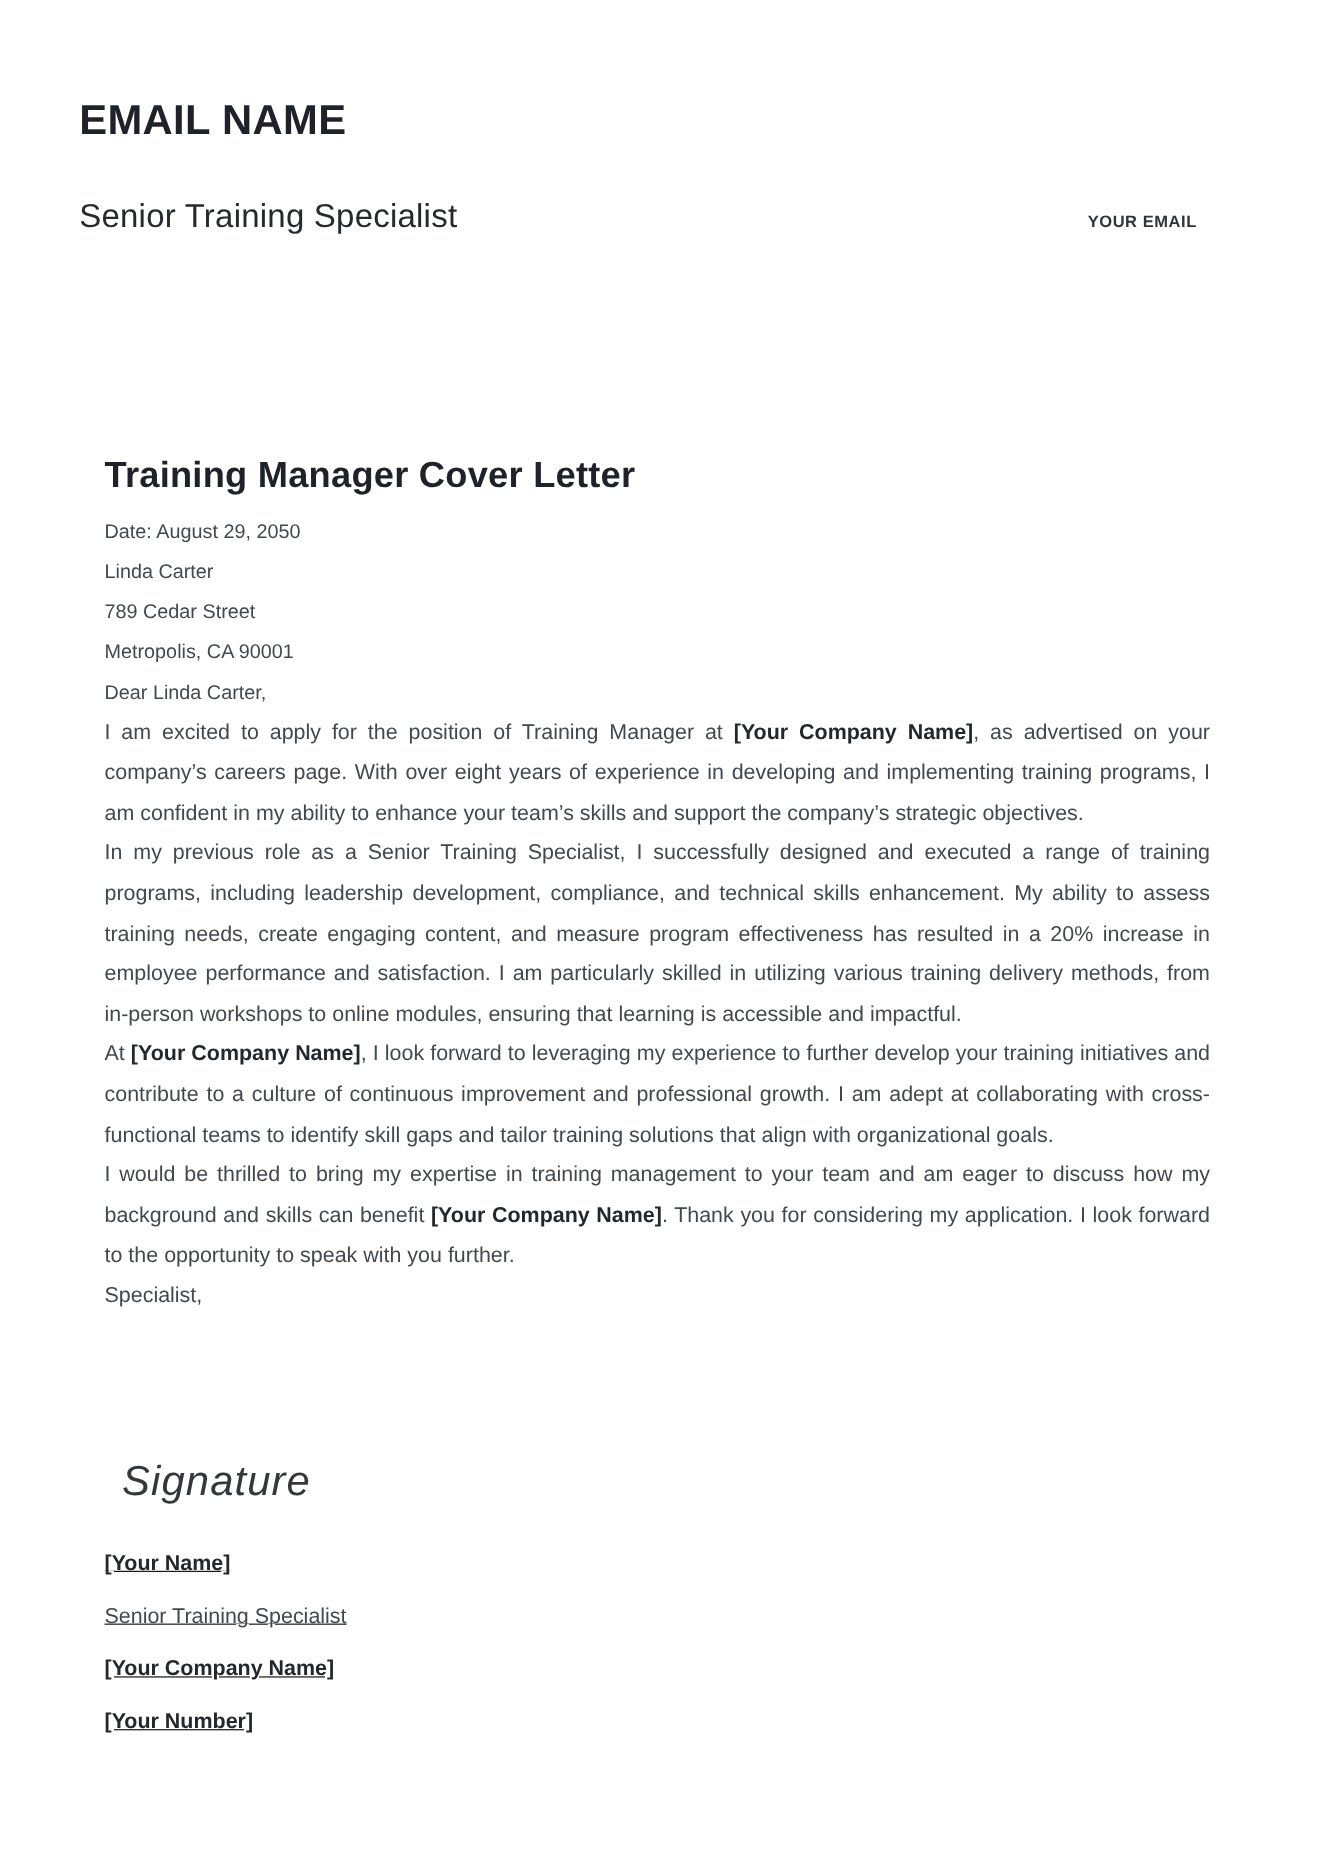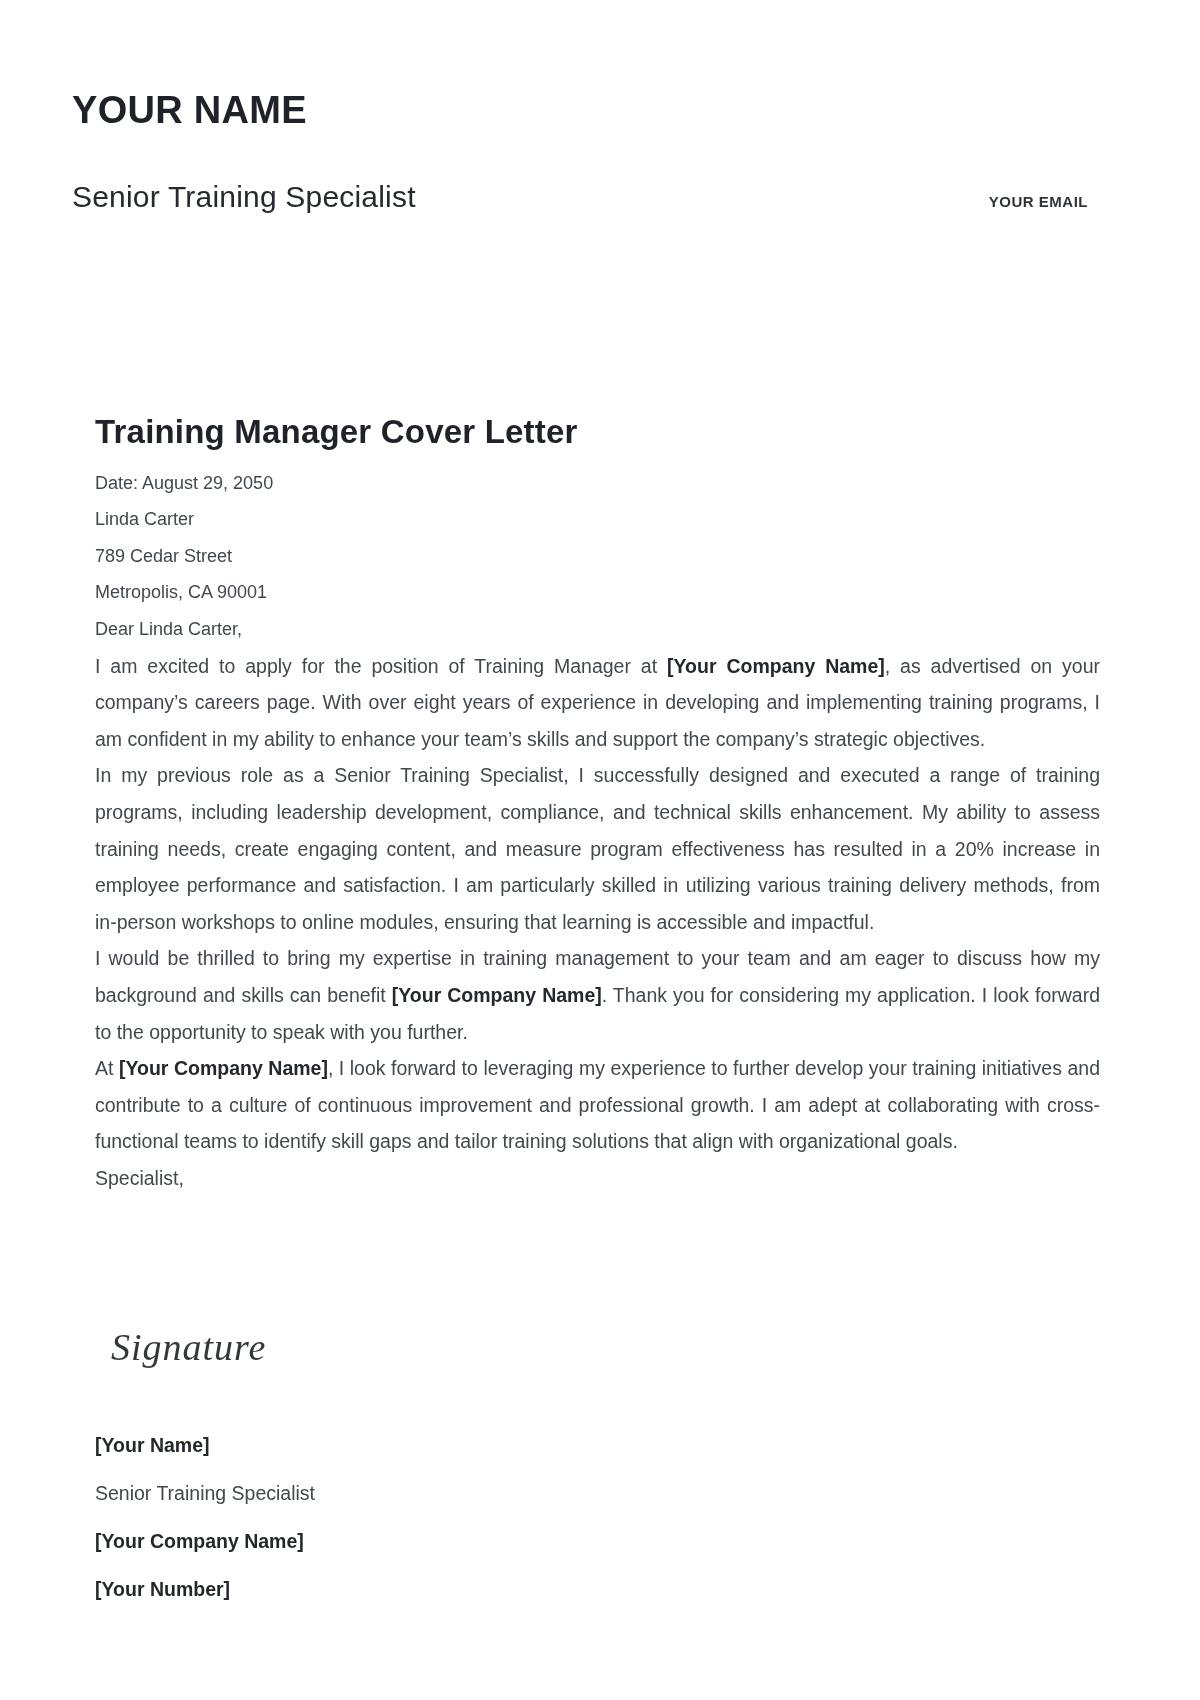--- a/index.html
+++ b/index.html
@@ -46,60 +46,60 @@
     margin:0;font-size:18px;line-height:36.6px;color:var(--body);
   }
   .paras p{
     margin:0;font-size:19.5px;line-height:36.6px;color:var(--body);
     text-align:justify;
   }
   .paras strong{font-weight:700;color:var(--bold);}
   
   .signature{
     margin:128px 0 0 16px;
-    font-family:Liberation Serif, serif;font-style:italic;
+    font-family:Liberation Sans, sans-serif;font-style:italic;
     font-size:38px;line-height:46px;color:var(--signature);
     letter-spacing:1px;
   }
   
-  .footer{margin-top:64px;}
+  .footer{margin-top:40px;text-decoration:underline;}
   .footer p{
     margin:0 0 26px 0;font-size:19.5px;line-height:22px;color:var(--body);
   }
   .footer p.bold{font-weight:700;color:var(--bold);}
 </style>
 </head>
 <body>
 
 <div class="page">
 
   <header class="header">
-    <h1>YOUR NAME</h1>
+    <h1>EMAIL NAME</h1>
     <div class="header-row">
       <div class="role">Senior Training Specialist</div>
       <div class="email">YOUR EMAIL</div>
     </div>
   </header>
 
   <main class="letter">
     <h2 class="title">Training Manager Cover Letter</h2>
 
     <div class="intro">
         <p>Date: August 29, 2050</p>
         <p>Linda Carter</p>
         <p>789 Cedar Street</p>
         <p>Metropolis, CA 90001</p>
         <p>Dear Linda Carter,</p>
       </div>
 
     <div class="paras">
         <p><span>I am excited to apply for the position of Training Manager at </span><strong>[Your Company Name]</strong><span>, as advertised on your company’s careers page. With over eight years of experience in developing and implementing training programs, I am confident in my ability to enhance your team’s skills and support the company’s strategic objectives.</span></p>
         <p><span>In my previous role as a Senior Training Specialist, I successfully designed and executed a range of training programs, including leadership development, compliance, and technical skills enhancement. My ability to assess training needs, create engaging content, and measure program effectiveness has resulted in a 20% increase in employee performance and satisfaction. I am particularly skilled in utilizing various training delivery methods, from in-person workshops to online modules, ensuring that learning is accessible and impactful.</span></p>
+        <p><span>At </span><strong>[Your Company Name]</strong><span>, I look forward to leveraging my experience to further develop your training initiatives and contribute to a culture of continuous improvement and professional growth. I am adept at collaborating with cross-functional teams to identify skill gaps and tailor training solutions that align with organizational goals.</span></p>
         <p><span>I would be thrilled to bring my expertise in training management to your team and am eager to discuss how my background and skills can benefit </span><strong>[Your Company Name]</strong><span>. Thank you for considering my application. I look forward to the opportunity to speak with you further.</span></p>
-        <p><span>At </span><strong>[Your Company Name]</strong><span>, I look forward to leveraging my experience to further develop your training initiatives and contribute to a culture of continuous improvement and professional growth. I am adept at collaborating with cross-functional teams to identify skill gaps and tailor training solutions that align with organizational goals.</span></p>
         <p><span>Specialist,</span></p>
       </div>
 
     <div class="signature">Signature</div>
 
     <div class="footer">
         <p class="bold">[Your Name]</p>
         <p>Senior Training Specialist</p>
         <p class="bold">[Your Company Name]</p>
         <p class="bold">[Your Number]</p>

